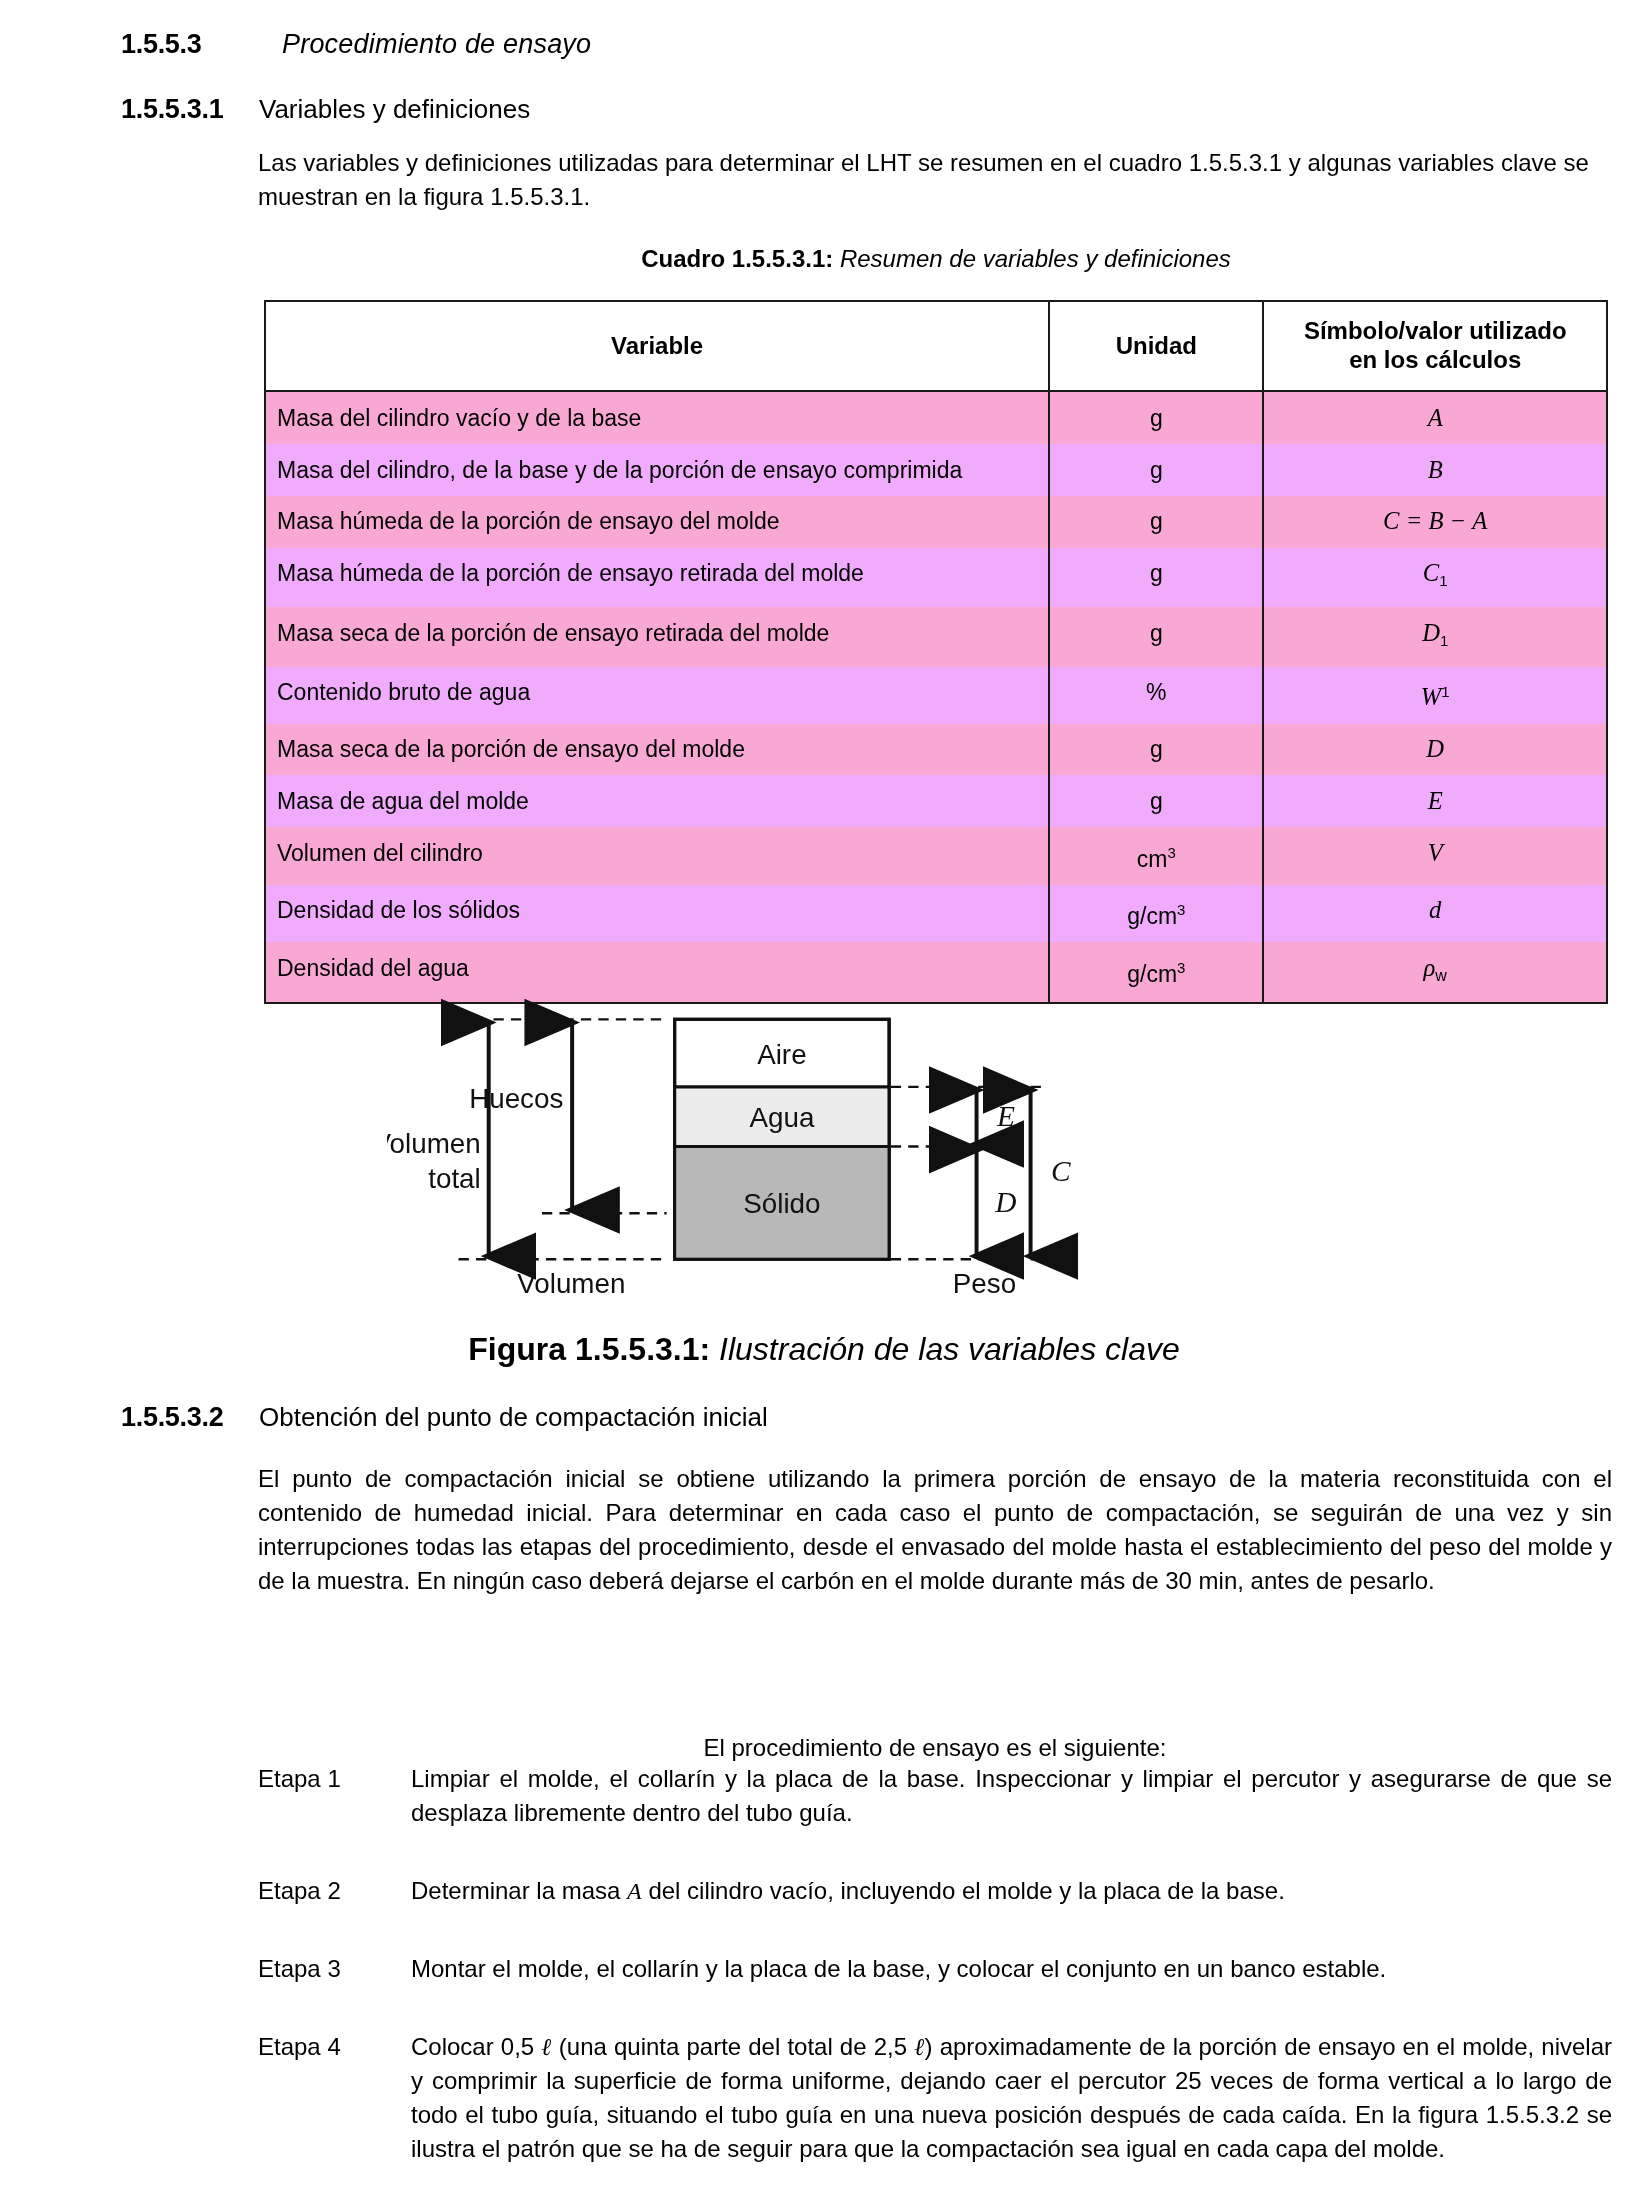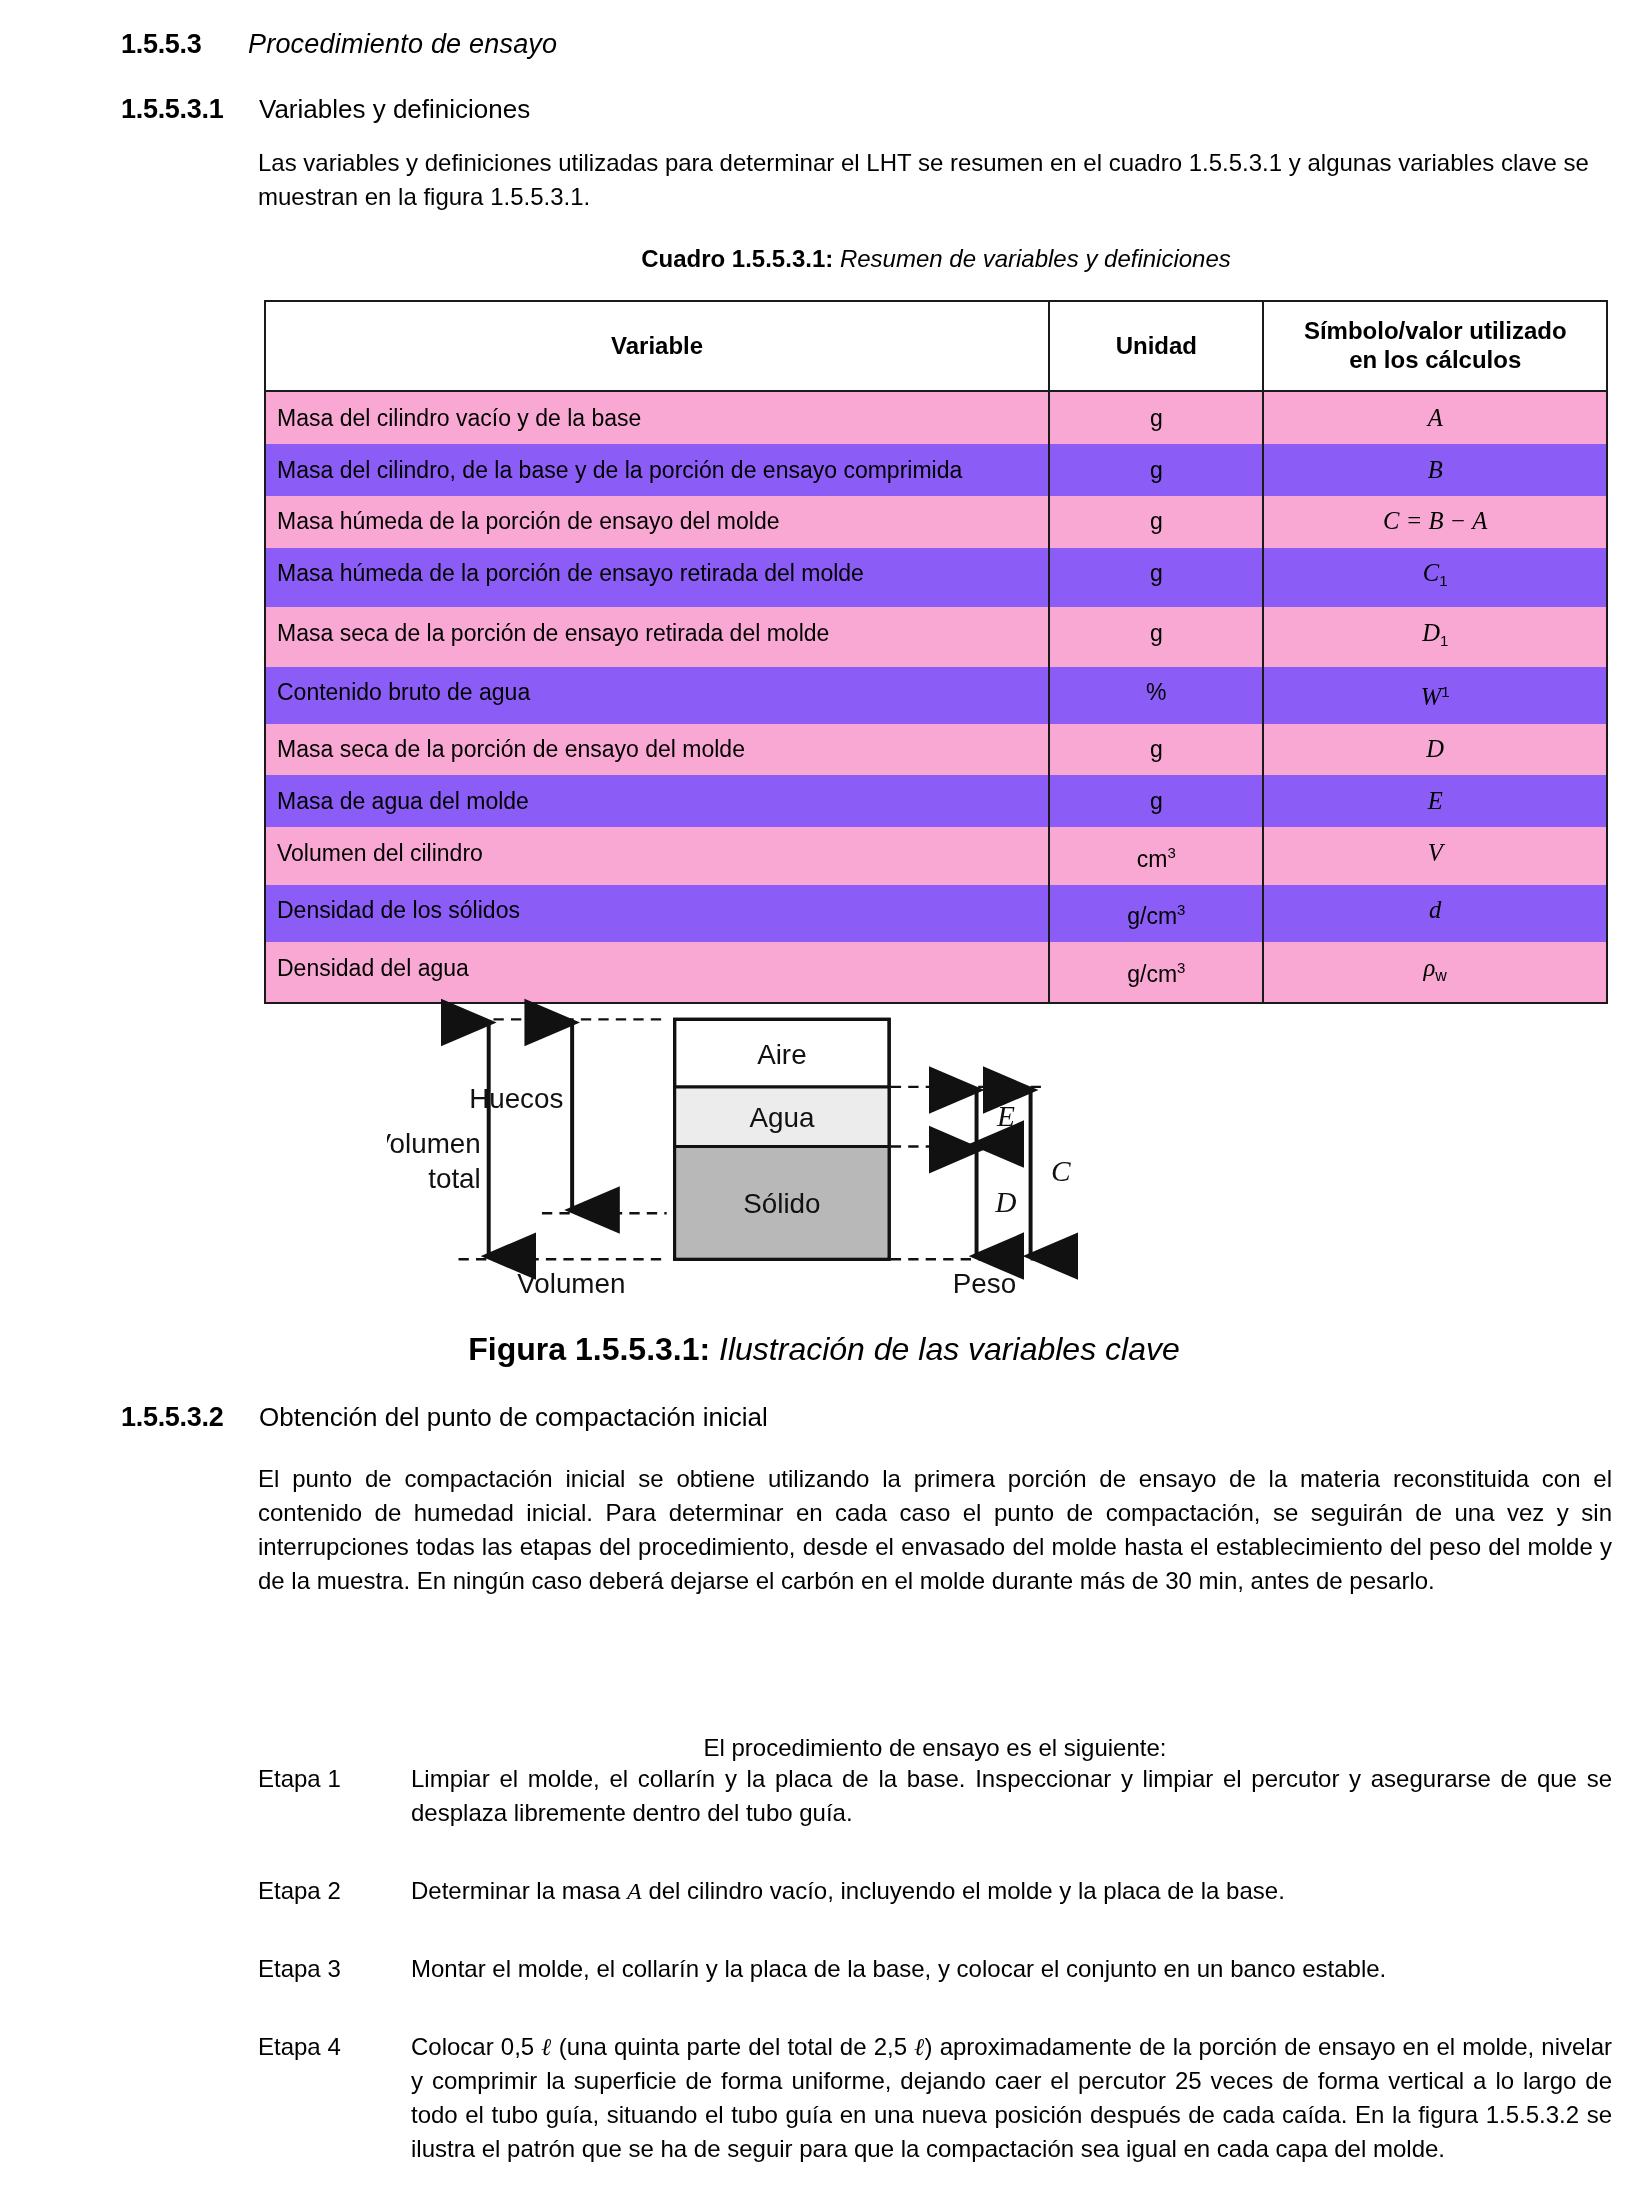--- a/index.html
+++ b/index.html
@@ -34,20 +34,21 @@
     font-size: 27px;
     letter-spacing: -0.3px;
     white-space: nowrap;
   }
   .h3-row { position: absolute; left: 121px; top: 29px; }
   .h3-row .sec-num { width: 127px; }
   .h3-title {
     font-size: 27px;
     font-style: italic;
     letter-spacing: 0.2px;
+    margin-left: 34px;
   }
 
   .h4-row { position: absolute; left: 121px; top: 94px; }
   .h4-row .sec-num { width: 138px; }
   .h4-title { font-size: 26px; }
 
   .h4-row-2 { position: absolute; left: 121px; top: 1402px; }
   .h4-row-2 .sec-num { width: 138px; }
 
   
@@ -128,21 +129,21 @@
   }
   table.vars tbody td.u,
   table.vars tbody td.s {
     text-align: center;
     padding-left: 4.8px;
     padding-right: 4.8px;
   }
   table.vars tbody td.u { border-left: 2.4px solid #1a1a1a; }
   table.vars tbody td.s { border-left: 2.4px solid #1a1a1a; }
   table.vars tbody tr.shade td { background: #f9a8d4; }
-  table.vars tbody tr.plain td { background: #8b5cf6; }
+  table.vars tbody tr.plain td { background: #f0abfc; }
   .sym { font-style: italic; font-family: "Liberation Serif", serif; font-size: 24.6px; }
   .sym sub { font-size: 15px; font-style: normal; font-family: "Liberation Sans", sans-serif; vertical-align: -4.8px;}
   .sym sup { font-size: 15px; font-style: normal; font-family: "Liberation Sans", sans-serif; vertical-align: 8px;}
   .unit sup { font-size: 15px; vertical-align: 8.7px; }
   .rho { font-family: "Liberation Serif", serif; font-style: italic; font-size: 24.6px; }
   .rho sub { font-style: normal; font-family: "Liberation Sans", sans-serif; font-size: 16px; vertical-align: -4.8px; }
 
   
   .figure {
     position: absolute;

